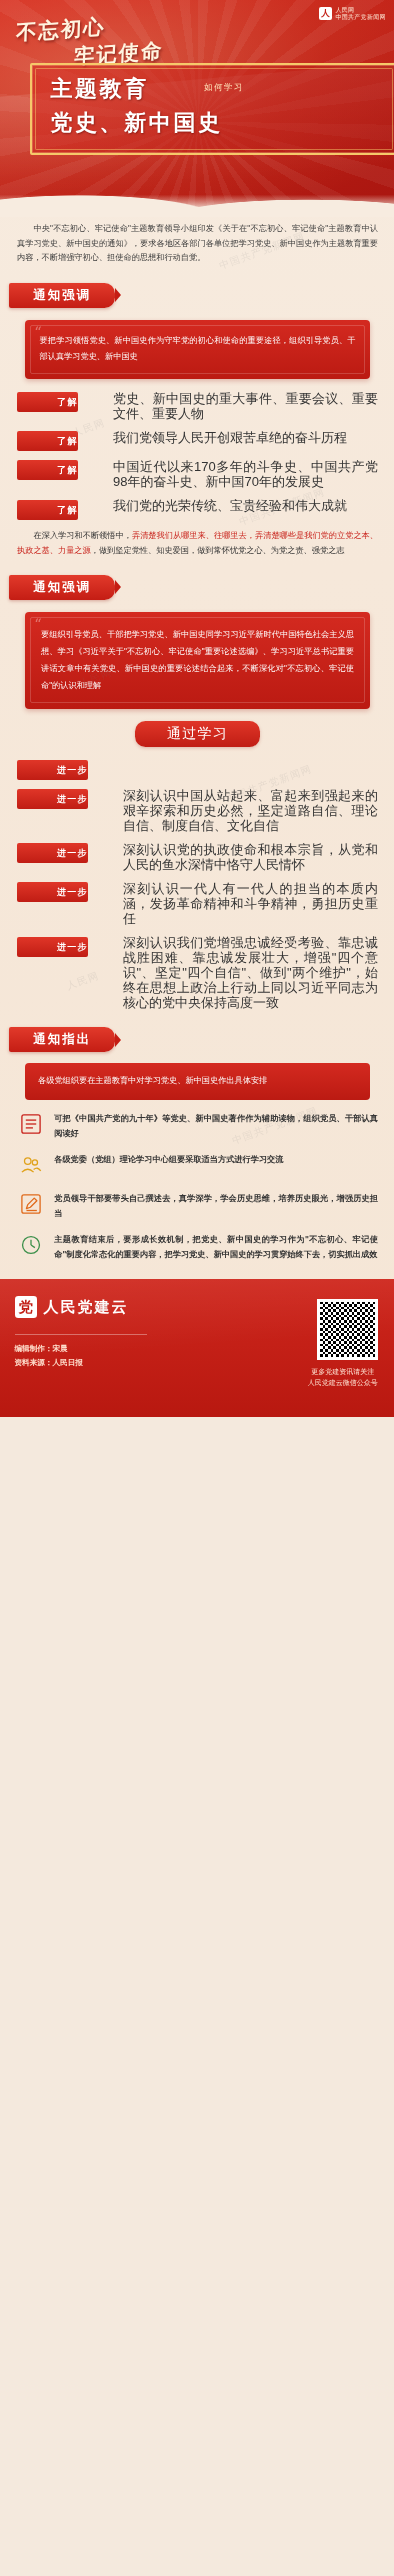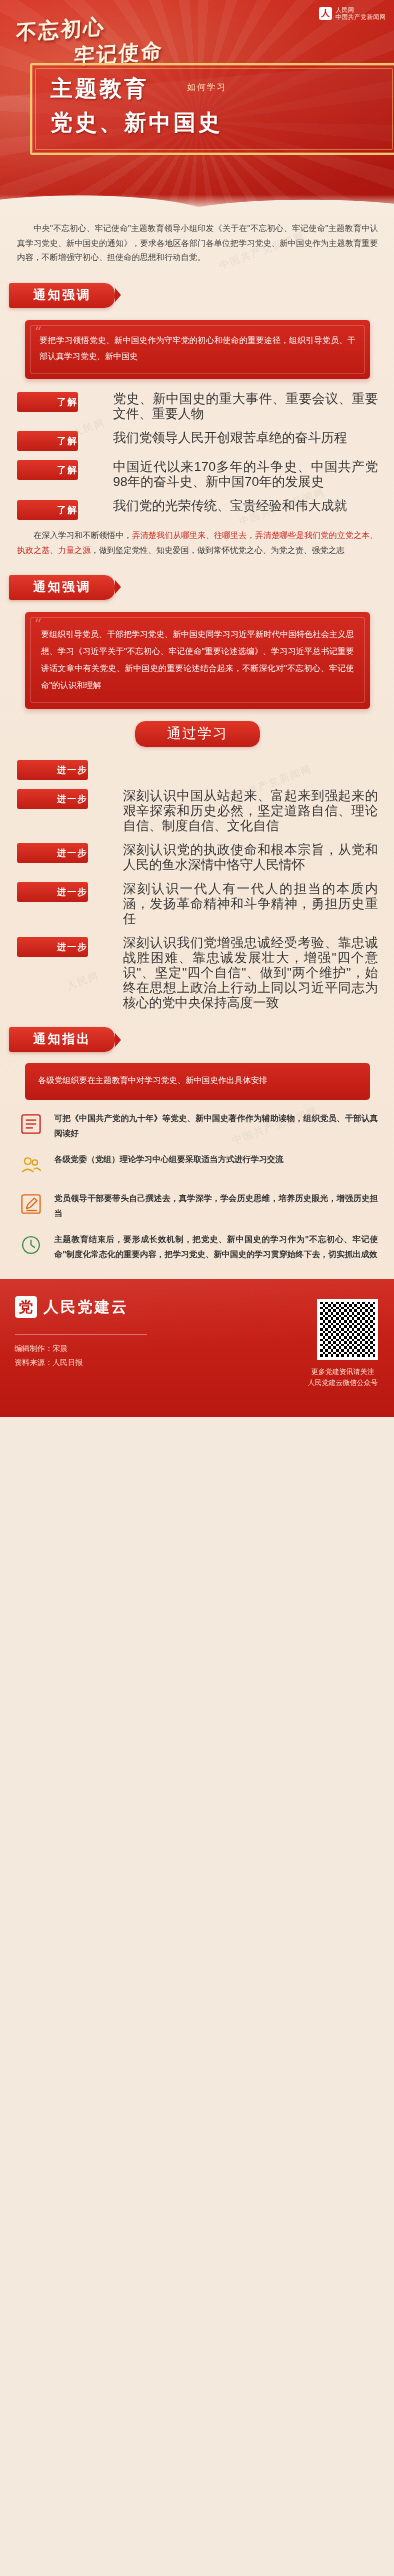--- a/index.html
+++ b/index.html
@@ -85,21 +85,21 @@
     border-radius:1.3px;
   }
   .gc-title {
     position:absolute; left:18.4px; top:9.2px;
     font-family:"DejaVu Serif", serif;
     font-size:22px; font-weight:bold; color:#fff;
     letter-spacing:2.6px;
     text-shadow: 0.7px 1.3px 2px rgba(100,10,5,.6);
   }
   .gc-sub {
-    position:absolute; left:155px; top:17px;
+    position:absolute; left:172px; top:17px;
     font-size:8.6px; color:#ffe2b8; letter-spacing:1.3px;
   }
   .gc-title2 {
     position:absolute; left:18.4px; top:43px;
     font-family:"DejaVu Serif", serif;
     font-size:22px; font-weight:bold; color:#fff;
     letter-spacing:2.6px;
     text-shadow: 0.7px 1.3px 2px rgba(100,10,5,.6);
   }
   .hdr-wave {
@@ -277,21 +277,21 @@
     display:flex; align-items:center; gap:6.6px;
   }
   .f-logo .fl-mark {
     width:22.4px;height:22.4px;border-radius:3.3px;background:#fff;color:#c21f16;
     font-size:14.5px;font-weight:bold;line-height:22.4px;text-align:center;
     font-family:"DejaVu Serif",serif;
   }
   .f-logo .fl-txt { font-size:15px; font-weight:bold; letter-spacing:2px; }
   .f-credits {
     position:absolute; left:14.5px; top:63px;
-    font-size:7.6px; line-height:14px; color:#ffdfcd;
+    font-size:7.6px; line-height:14px; color:#ffdfcd;font-weight:bold;
   }
   .qr {
     position:absolute; right:17px; top:20px;
     width:61px; height:61px;
     background:#fff;
     padding:3.3px;
   }
   .qr-grid {
     width:100%;height:100%;
     background-image:

